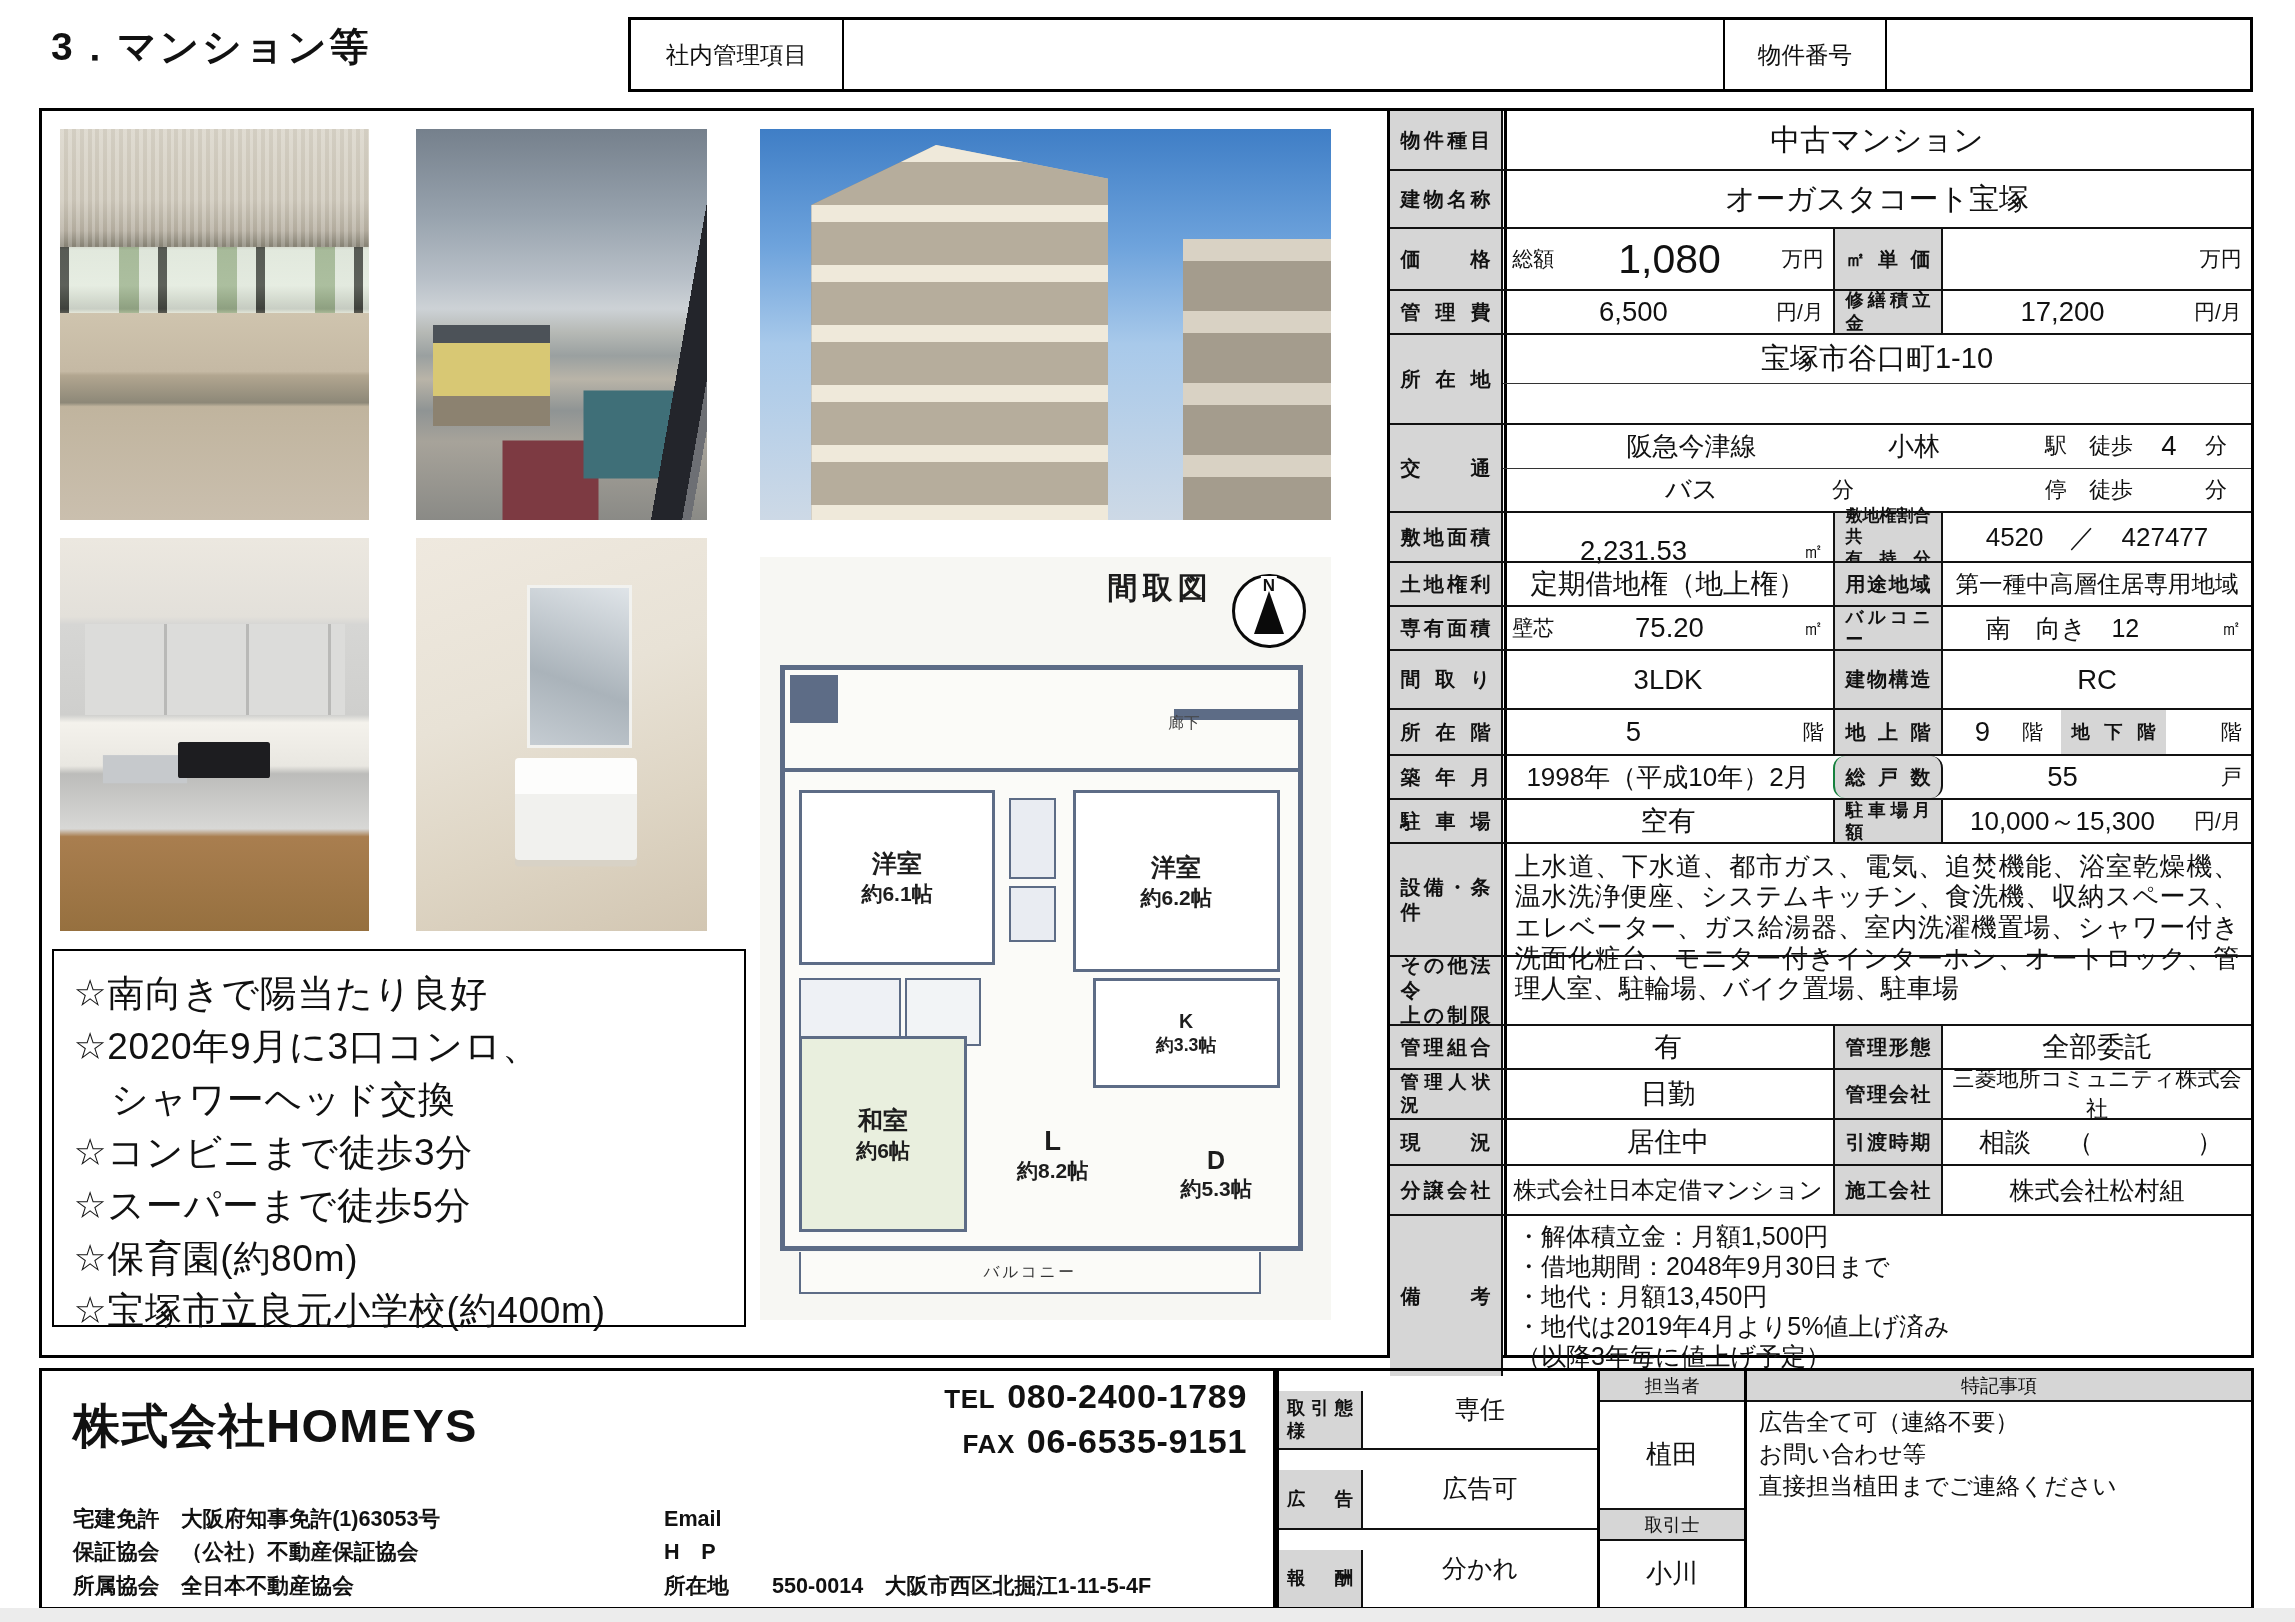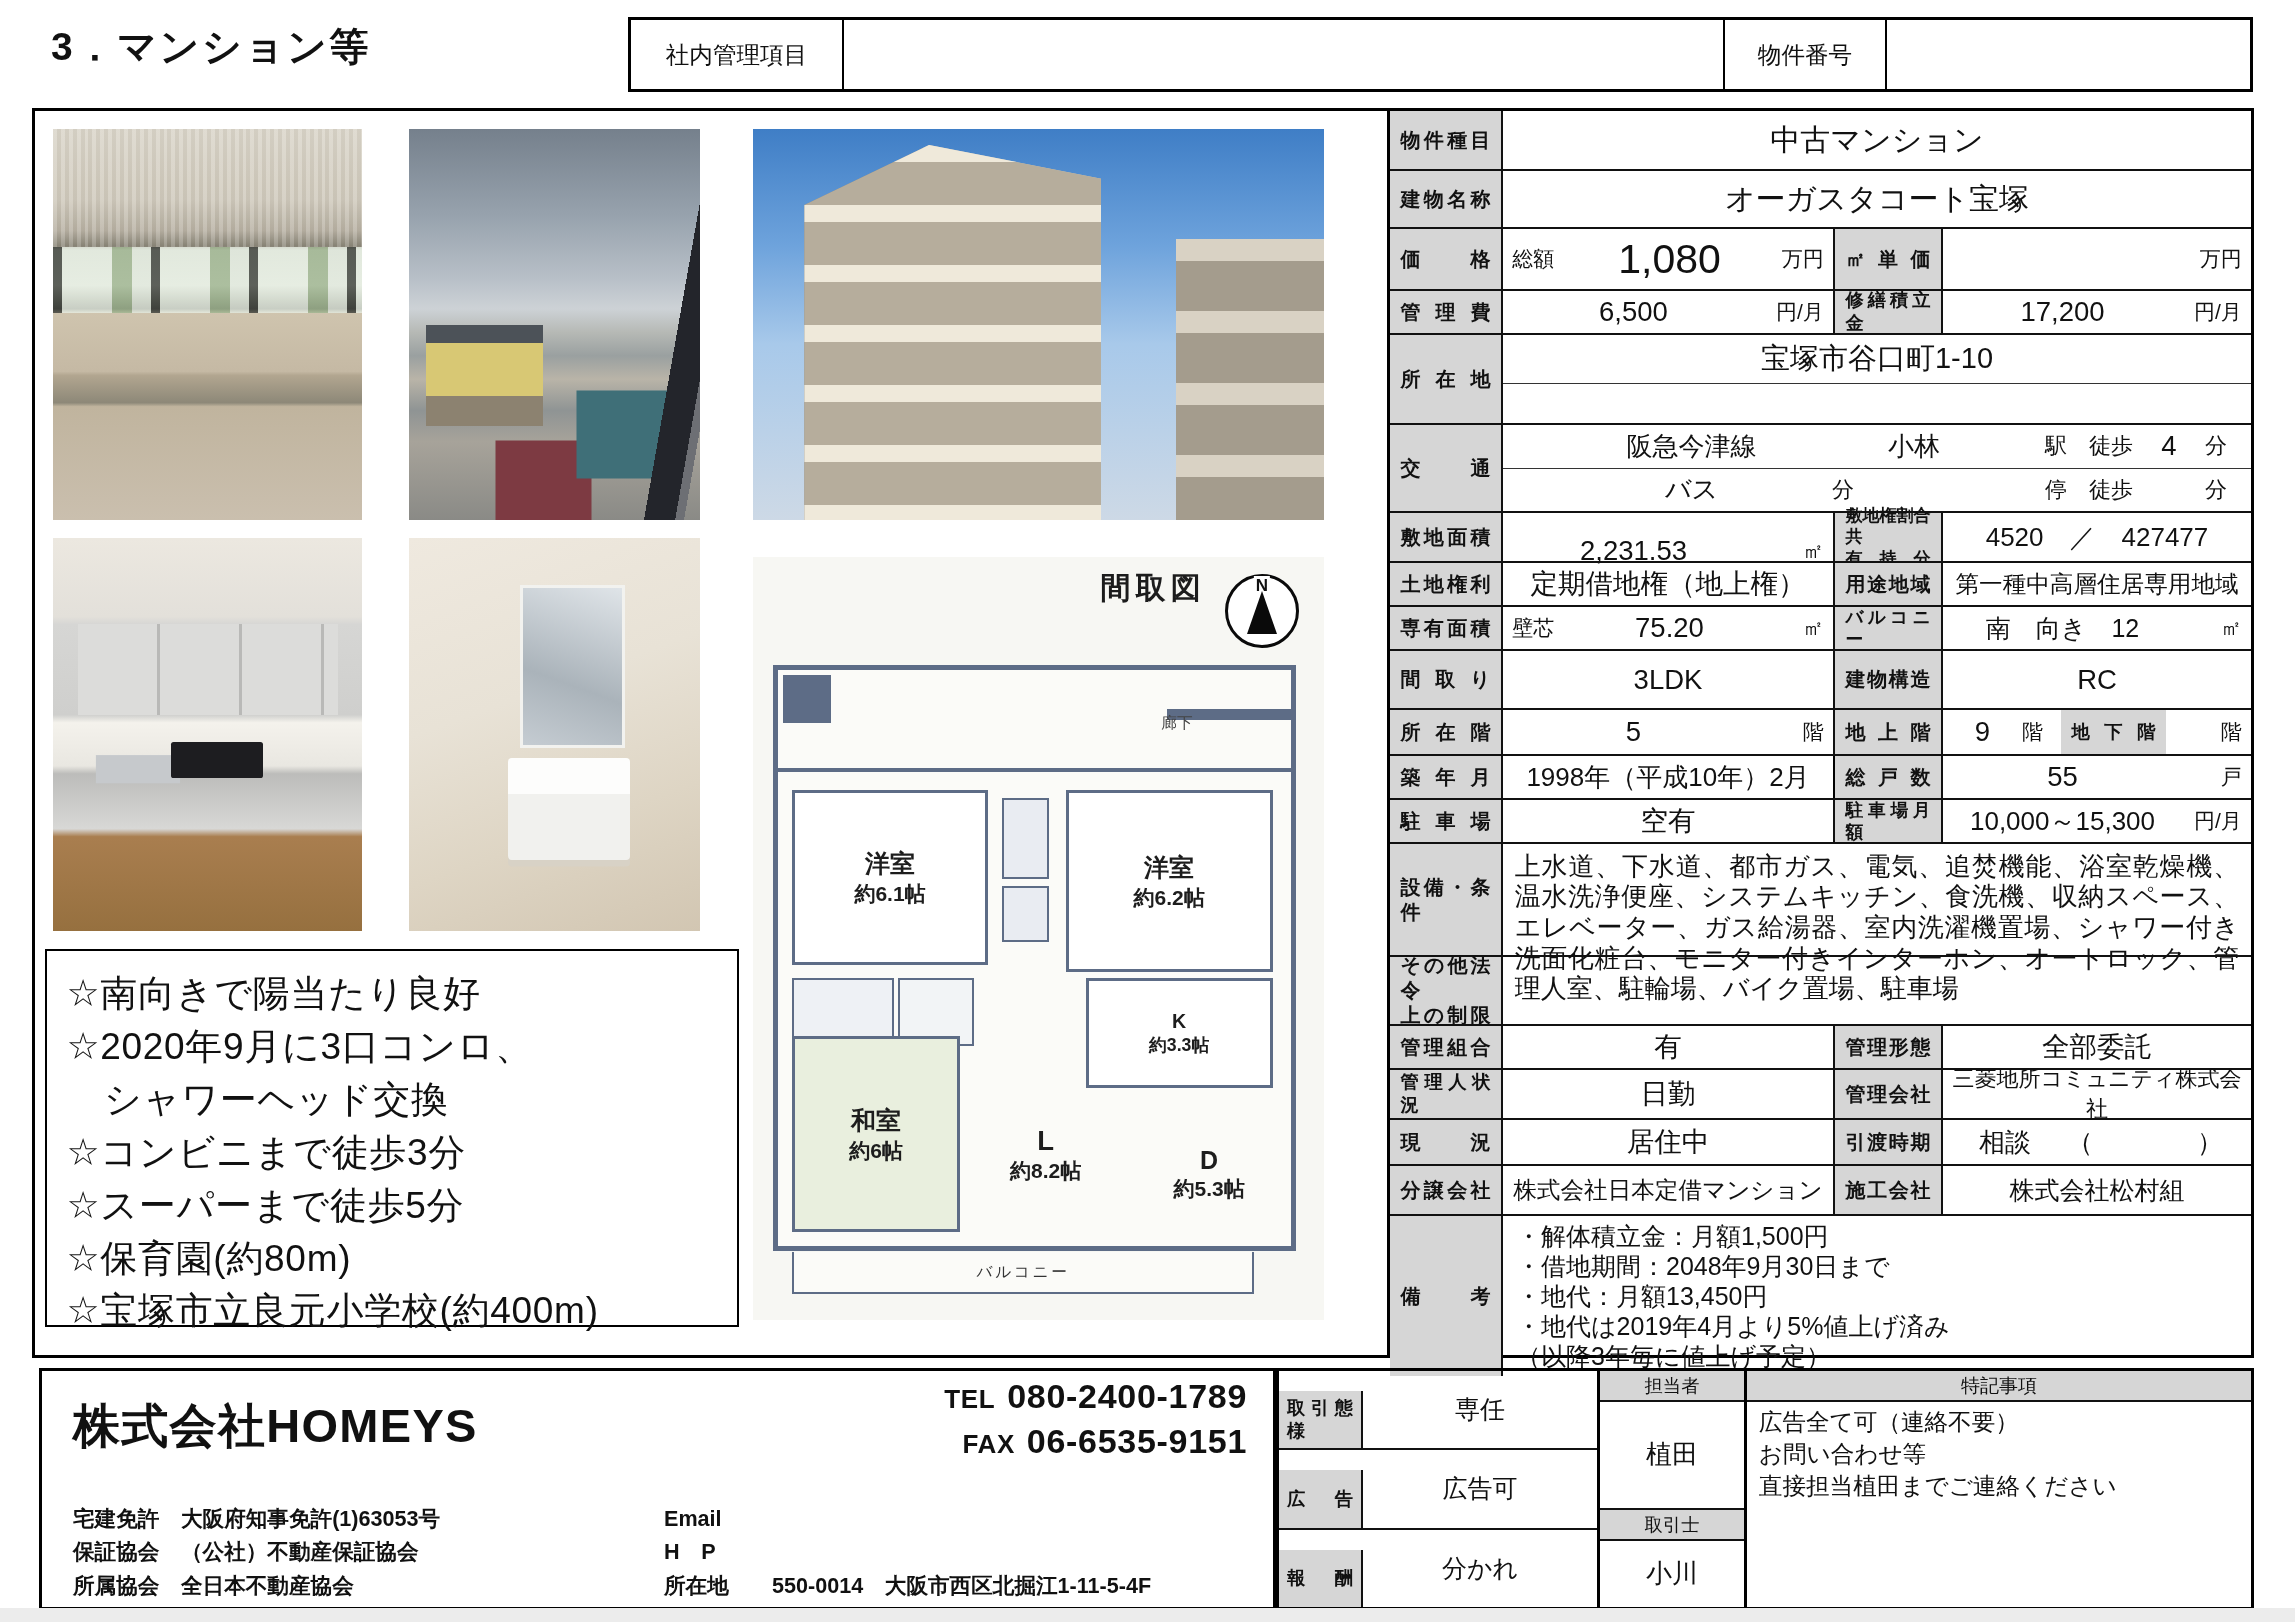--- a/index.html
+++ b/index.html
@@ -8,21 +8,21 @@
   .abs{position:absolute;}
   
   .page-title{left:51px;top:19.6px;font-size:39px;font-weight:bold;letter-spacing:2.6px;}
   .hdr-box{left:628px;top:17px;width:1625px;height:75px;border:3.3px solid #000;display:flex;box-sizing:border-box;}
   .hdr-cell{display:flex;align-items:center;justify-content:center;font-size:23.6px;box-sizing:border-box;}
   .hdr-lab1{flex:0 0 213px;border-right:2px solid #000;}
   .hdr-val1{flex:1;}
   .hdr-lab2{flex:0 0 164px;border-left:2px solid #000;border-right:2px solid #000;}
   .hdr-val2{flex:0 0 363px;}
   
-  .main-box{left:32px;top:108px;width:1468px;height:1250px;border:3.9px solid #000;box-sizing:border-box;}
+  .main-box{left:39px;top:108px;width:1468px;height:1250px;border:3.9px solid #000;box-sizing:border-box;}
   .photo{position:absolute;overflow:hidden;}
   
   .ph-lobby{background:
     linear-gradient(180deg,#d9d4c8 0%,#cfc9bb 18%,#b7b0a2 26%,#8a8678 30%,#c8cfc2 31%,#dfe5da 40%,#7a7f72 44%,#4a4a44 46%,#cfc4ae 47%,#c5b9a4 62%,#b2a690 63%,#8d8878 70%,#c0b49e 71%,#cabfae 100%);}
   .ph-lobby::before{content:"";position:absolute;left:0;top:0;right:0;height:30%;
     background:repeating-linear-gradient(90deg,rgba(255,255,255,.35) 0 3.9px,rgba(0,0,0,.06) 3.9px 7.9px);opacity:.5;}
   .ph-lobby::after{content:"";position:absolute;left:0;top:30%;right:0;height:17%;
     background:repeating-linear-gradient(90deg,#3c3f3a 0 9.2px,#e8efe4 9.2px 59px,#9fb590 59px 79px,#e4ebe0 79px 98px);opacity:.8;}
   .ph-view{background:linear-gradient(180deg,#75808c 0%,#97a2ad 22%,#b7bfc7 38%,#cdd2d6 46%,#b6b9b5 52%,#9aa0a0 58%,#b9b4a8 64%,#8f9494 72%,#a7a39a 80%,#8a8a86 100%);}
   .ph-view::before{content:"";position:absolute;left:6%;top:50%;width:40%;height:26%;
@@ -365,21 +365,21 @@
     </div>
   </div>
 
   <div class="trow" style="height:44px;">
     <div class="tlabel">
         <span class="jl">築年月</span>
       </div>
     <div class="tv1" style="border-right:none;">
         <span class="cnum" style="font-size:26px;">1998年（平成10年）2月</span>
       </div>
-    <div class="tlabel2" style="border-left:2px solid #000000;">
+    <div class="tlabel2" style="border-left:2px solid #15803d;border-radius:12px;">
         <span class="jl">総戸数</span>
       </div>
     <div class="tv2">
       <span class="cnum">55</span>
       <span class="cunit">戸</span>
     </div>
   </div>
 
   <div class="trow" style="height:44px;">
     <div class="tlabel">

